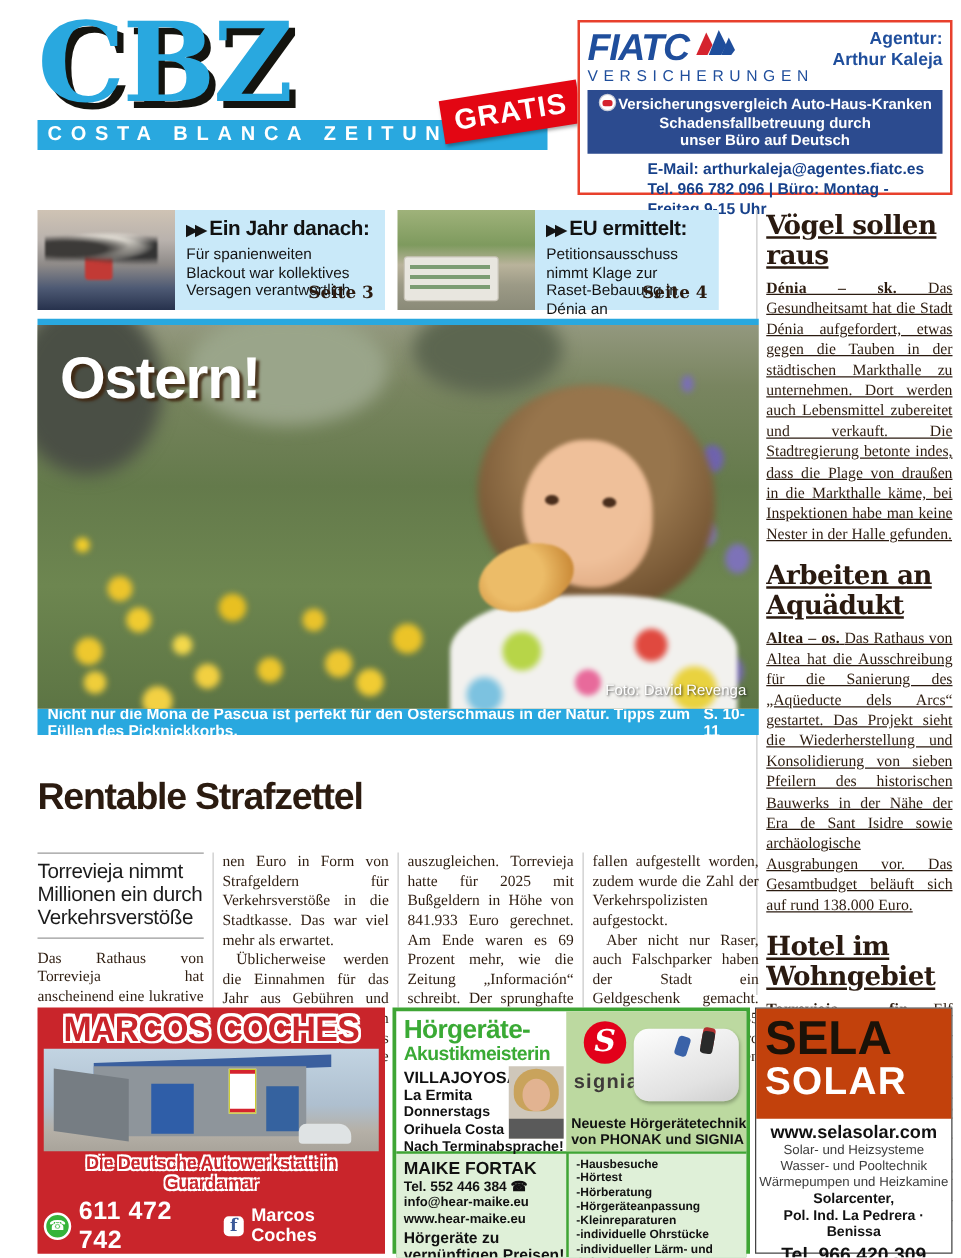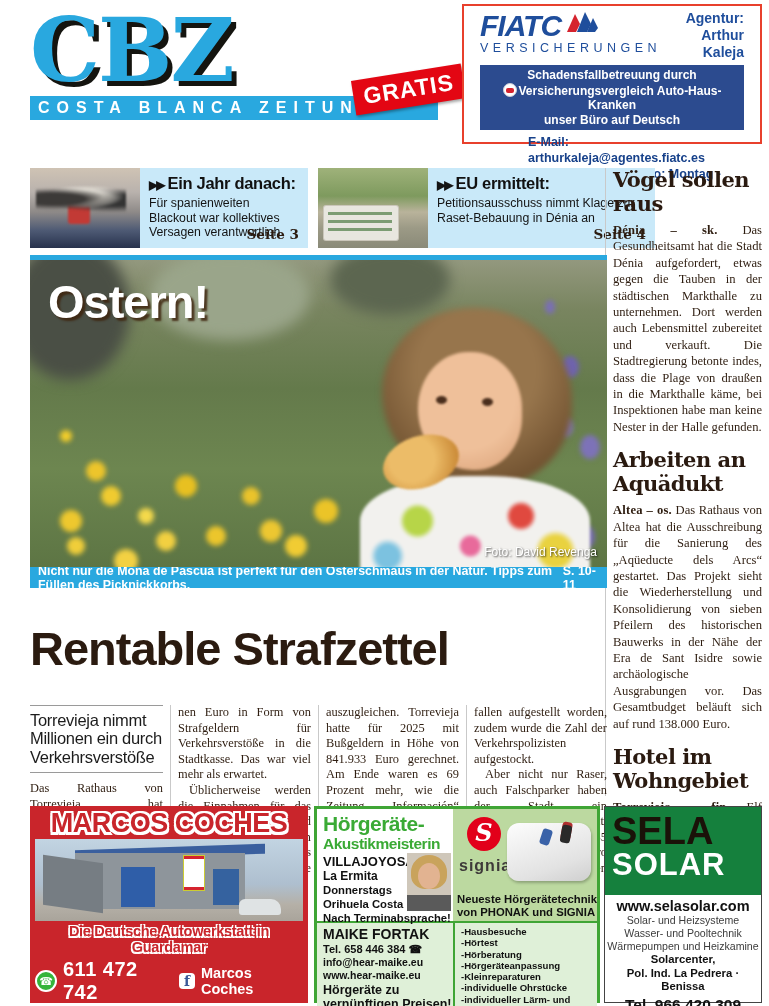--- a/index.html
+++ b/index.html
@@ -13,39 +13,39 @@
             letter-spacing:7px;padding:3px 0 3px 8px;width:400px;}
   .gratis{position:absolute;right:-8px;top:62px;background:#e30613;color:#fff;font-weight:bold;
           font-size:23px;padding:4px 10px;transform:rotate(-9deg);letter-spacing:1px;
           box-shadow:1px 2px 3px rgba(0,0,0,.35);}
   .dateline{display:flex;justify-content:space-between;margin-top:7px;width:426px;}
   .dl-left div:first-child{font-weight:bold;font-size:15px;color:#111;}
   .dl-left div:last-child{font-weight:bold;font-size:14px;color:#e30613;margin-top:2px;}
   .dl-right{text-align:right;font-weight:bold;font-size:14.5px;color:#111;}
   .dl-right div{margin-top:2px;}
   
-  .fiatc{position:absolute;left:462px;top:4px;width:300px;height:140px;border:2px solid #e8402c;
-         background:#fff;box-sizing:border-box;padding:4px 16px;}
+  .fiatc{position:absolute;left:462px;top:16px;width:300px;height:140px;border:2px solid #e8402c;
+         background:#fff;box-sizing:border-box;padding:4px 6px;}
   .fiatc-top{display:flex;justify-content:space-between;}
   .fiatc-logo .fiatc-word{font-family:"Liberation Sans",sans-serif;font-weight:bold;font-style:italic;
          font-size:30px;color:#1f4e9c;letter-spacing:-1px;line-height:28px;display:inline-block;}
   .fiatc-sub{color:#1f4e9c;font-size:12.5px;letter-spacing:4.5px;margin-top:1px;}
   .fiatc-agent{text-align:right;color:#1f4e9c;font-weight:bold;font-size:14px;line-height:17px;}
   .fiatc-band{background:#2c4b8f;color:#fff;text-align:center;font-weight:bold;font-size:12px;
          line-height:14.5px;margin-top:4px;padding:3px 2px;position:relative;}
   .fiatc-badge{display:inline-block;width:12px;height:12px;border-radius:50%;background:#fff;
          border:1px solid #c8ccd8;vertical-align:-2px;margin-right:2px;position:relative;}
   .fiatc-badge::after{content:"";position:absolute;left:2px;top:4px;width:8px;height:5px;
          background:#d5232e;border-radius:2px;}
   .fiatc-bottom{color:#17418a;font-weight:bold;font-size:12.5px;line-height:16px;margin-top:4px;margin-left:48px;}
   .fiatc-mark{display:inline-block;vertical-align:2px;margin-left:4px;}
   
   .teaser{position:absolute;top:168px;height:80px;display:flex;}
   .teaser1{left:30px;width:278px;}
-  .teaser2{left:318px;width:337px;}
+  .teaser2{left:318px;width:257px;}
   .teaser-img{width:110px;height:80px;flex:none;position:relative;overflow:hidden;}
   .t1-img{background:linear-gradient(180deg,#cfc3b4 0%,#b9b2ad 30%,#8e8a88 55%,#4e5a74 78%,#27324d 100%);}
   .t1-img::before{content:"";position:absolute;left:38px;top:26px;width:22px;height:30px;background:#c23a35;border-radius:3px;filter:blur(1px);}
   .t1-img::after{content:"";position:absolute;left:6px;top:18px;width:90px;height:26px;
        background:radial-gradient(ellipse at 20% 50%,#3c3a38 0 30%,transparent 60%),
                   radial-gradient(ellipse at 55% 40%,#e7e3da 0 25%,transparent 55%),
                   radial-gradient(ellipse at 85% 55%,#333 0 28%,transparent 60%);filter:blur(1px);}
   .t2-img{background:linear-gradient(180deg,#9fb27a 0%,#7e9a5e 35%,#b9b39b 55%,#9c9a86 75%,#8a8a78 100%);}
   .t2-img::before{content:"";position:absolute;left:6px;top:38px;width:74px;height:34px;background:#e8e6df;
        border-radius:2px;box-shadow:0 0 0 1px #cac6ba;}
@@ -53,21 +53,21 @@
        background:repeating-linear-gradient(180deg,#4f7d46 0 3px,transparent 3px 8px);opacity:.7;filter:blur(.4px);}
   .teaser-box{flex:1;background:#c9e9f9;padding:6px 8px 4px 9px;position:relative;}
   .teaser-title{font-weight:bold;font-size:16.5px;color:#111;letter-spacing:-.3px;}
   .teaser-arrows{font-size:12px;letter-spacing:-2px;margin-right:4px;color:#141414;}
   .teaser-text{font-size:12.3px;line-height:14.5px;color:#141414;margin-top:3px;width:95%;}
   .teaser-page{position:absolute;right:9px;bottom:6px;font-family:"DejaVu Serif",serif;
        font-weight:bold;font-size:13.5px;color:#2b1b10;}
   
   .rail-sep{position:absolute;left:605px;top:168px;width:1px;height:628px;background:#c9c9c9;}
   .right-rail{position:absolute;left:613px;top:160px;width:149px;}
-  .rr-art{margin-bottom:13px;}
+  .rr-art{margin-bottom:13px;text-decoration:underline;}
   .rr-head{font-family:"DejaVu Serif",serif;font-weight:bold;font-size:21px;line-height:24px;
        color:#2a1a10;letter-spacing:-.5px;margin:8px 0 6px 0;}
   .rr-body{font-family:"Liberation Serif",serif;font-size:12.6px;line-height:16.4px;color:#2e1d10;
        text-align:justify;margin:0;hyphens:auto;}
   .rr-body b{letter-spacing:.2px;}
   
   .hero{position:absolute;left:30px;top:255px;width:577px;height:333px;}
   .hero-strip{height:5px;background:#29a8df;}
   .hero-photo{position:relative;width:100%;height:307px;overflow:hidden;
        background:linear-gradient(180deg,#93987e 0%,#798560 16%,#647a4b 42%,#6d8650 68%,#5d7544 100%);}
@@ -99,21 +99,21 @@
         radial-gradient(circle at 85% 75%,#e9d23f 0 7%,transparent 10%),
         radial-gradient(circle at 12% 80%,#7cc2e0 0 5%,transparent 8%);}
   .hero-headline{position:absolute;left:18px;top:16px;color:#fff;font-weight:bold;font-size:47px;
        line-height:52px;letter-spacing:-1px;text-shadow:3px 3px 2px rgba(62,36,14,.85);}
   .hero-credit{position:absolute;right:10px;bottom:8px;color:#fff;font-size:12px;
        text-shadow:1px 1px 2px rgba(0,0,0,.7);}
   .hero-caption{height:21px;background:#29a8df;color:#fff;font-size:12.4px;font-weight:bold;
        display:flex;align-items:center;padding:0 8px;justify-content:space-between;}
   
   .main-art{position:absolute;left:30px;top:594px;width:577px;}
-  .ma-head{font-size:47px;letter-spacing:-1px;color:#2b1b10;line-height:48px;}
+  .ma-head{font-size:30px;letter-spacing:-1px;color:#2b1b10;line-height:48px;}
   .ma-head .bold{font-weight:bold;}
   .ma-cols{display:flex;margin-top:12px;}
   .ma-col{width:138px;padding-right:7px;margin-right:7px;border-right:1px solid #c9c9c9;}
   .ma-col:last-child{border-right:none;margin-right:0;padding-right:0;}
   .ma-subhead{border-top:1px solid #9a9a9a;border-bottom:1px solid #9a9a9a;padding:5px 0 6px 0;
        font-size:16.5px;line-height:18.5px;color:#1c1c1c;letter-spacing:-.3px;margin-bottom:8px;}
   .ma-col p{font-family:"Liberation Serif",serif;font-size:12.4px;line-height:15.6px;color:#2e1d10;
        text-align:justify;margin:0;hyphens:auto;}
   .ma-col p + p{text-indent:11px;}
   
@@ -168,21 +168,21 @@
   .hoer-bottom{flex:1;display:flex;background:#3fa535;gap:2px;padding-top:2px;}
   .hoer-bl{width:136px;background:#dff0d8;padding:3px 0 0 6px;box-sizing:border-box;}
   .hoer-br{flex:1;background:#dff0d8;padding:3px 2px 0 6px;}
   .hoer-name{font-weight:bold;font-size:14px;color:#111;}
   .hoer-tel{font-size:11px;font-weight:bold;color:#111;margin-top:1px;}
   .hoer-mail{font-size:10.5px;font-weight:bold;color:#111;line-height:12.5px;}
   .hoer-slogan{font-weight:bold;font-size:12.5px;color:#111;line-height:14px;margin-top:2px;}
   .hoer-svc{font-size:9.6px;font-weight:bold;color:#111;line-height:11.3px;}
   
   .sela{left:604px;width:158px;border:1px solid #444;background:#fff;}
-  .sela-orange{background:#15803d;height:88px;padding:6px 0 0 7px;box-sizing:border-box;}
+  .sela-orange{background:#c2410c;height:88px;padding:6px 0 0 7px;box-sizing:border-box;}
   .sela-b1{font-weight:bold;font-size:38px;line-height:36px;color:#1a1208;letter-spacing:0px;}
   .sela-b2{font-weight:bold;font-size:31px;line-height:32px;color:#fff;letter-spacing:1px;}
   .sela-body{text-align:center;padding-top:3px;}
   .sela-web{font-weight:bold;font-size:14.5px;color:#111;}
   .sela-line{font-size:10.6px;color:#3c3c3c;line-height:13px;}
   .sela-bold{font-weight:bold;font-size:11.3px;color:#111;line-height:13.5px;}
   .sela-tel{font-weight:bold;font-size:15.5px;color:#111;margin-top:2px;}
 </style>
 </head>
 <body>
@@ -204,22 +204,22 @@
               <path d="M22 22 L28 8 L33 18 L30 22 Z" fill="#1f4e9c"></path>
             </svg></span>
         <div class="fiatc-sub">VERSICHERUNGEN</div>
       </div>
       <div class="fiatc-agent">
         <div>Agentur:</div>
         <div>Arthur Kaleja</div>
       </div>
     </div>
     <div class="fiatc-band">
+      <div><span class="fiatc-badge"></span><span>Versicherungsvergleich Auto-Haus-Kranken</span></div>
       <div>Schadensfallbetreuung durch</div>
-      <div><span class="fiatc-badge"></span><span>Versicherungsvergleich Auto-Haus-Kranken</span></div>
       <div>unser Büro auf Deutsch</div>
     </div>
     <div class="fiatc-bottom">
       <div>E-Mail: arthurkaleja@agentes.fiatc.es</div>
       <div>Tel. 966 782 096 | Büro: Montag - Freitag 9-15 Uhr</div>
     </div>
   </aside>
 
   <div class="teaser teaser1">
     <div class="teaser-img t1-img"></div>
@@ -348,21 +348,21 @@
         </div>
         <div class="hoer-tech">
           <div>Neueste Hörgerätetechnik</div>
           <div>von PHONAK und SIGNIA</div>
         </div>
       </div>
     </div>
     <div class="hoer-bottom">
       <div class="hoer-bl">
         <div class="hoer-name">MAIKE FORTAK</div>
-        <div class="hoer-tel">Tel. 658 446 384 ☎</div>
+        <div class="hoer-tel">Tel. 552 446 384 ☎</div>
         <div class="hoer-mail">info@hear-maike.eu</div>
         <div class="hoer-mail">www.hear-maike.eu</div>
         <div class="hoer-slogan"><span>Hörgeräte zu</span><br><span>vernünftigen Preisen!</span></div>
       </div>
       <div class="hoer-br">
         <div class="hoer-svc">-Hausbesuche</div>
         <div class="hoer-svc">-Hörtest</div>
         <div class="hoer-svc">-Hörberatung</div>
         <div class="hoer-svc">-Hörgeräteanpassung</div>
         <div class="hoer-svc">-Kleinreparaturen</div>

